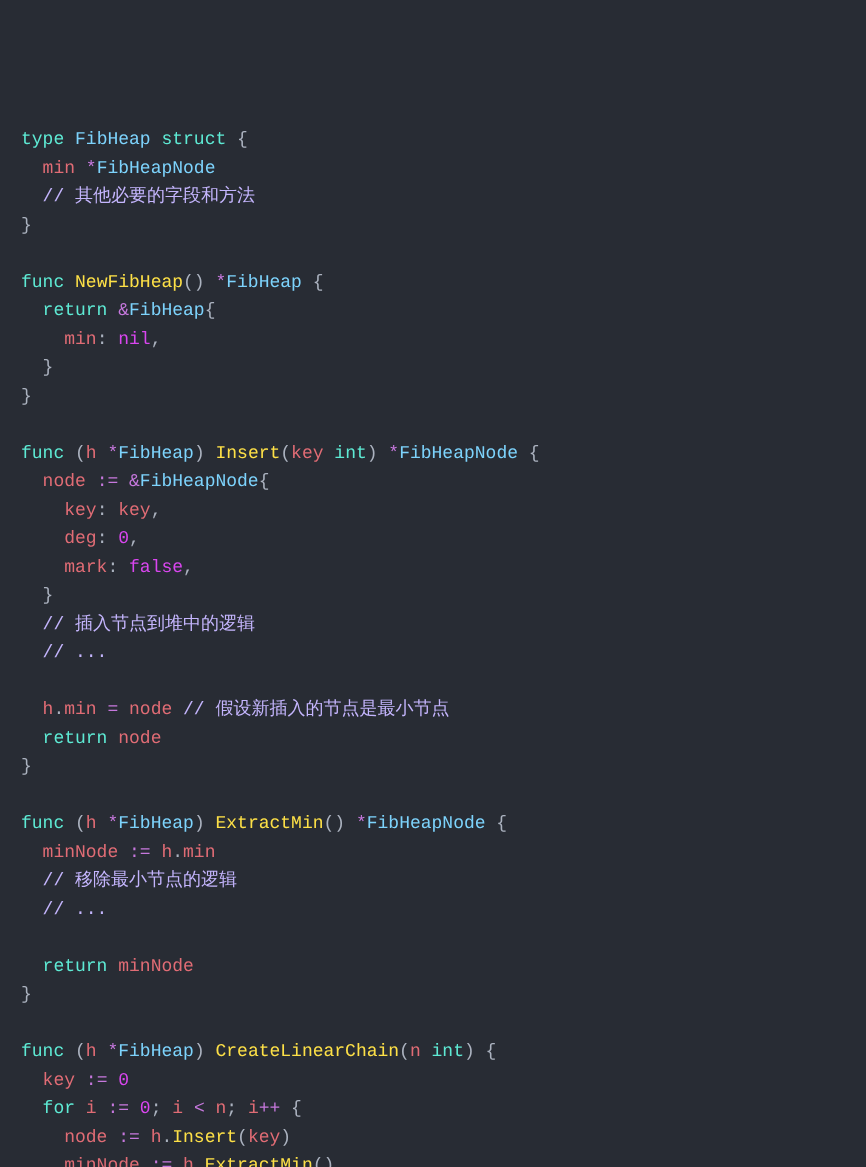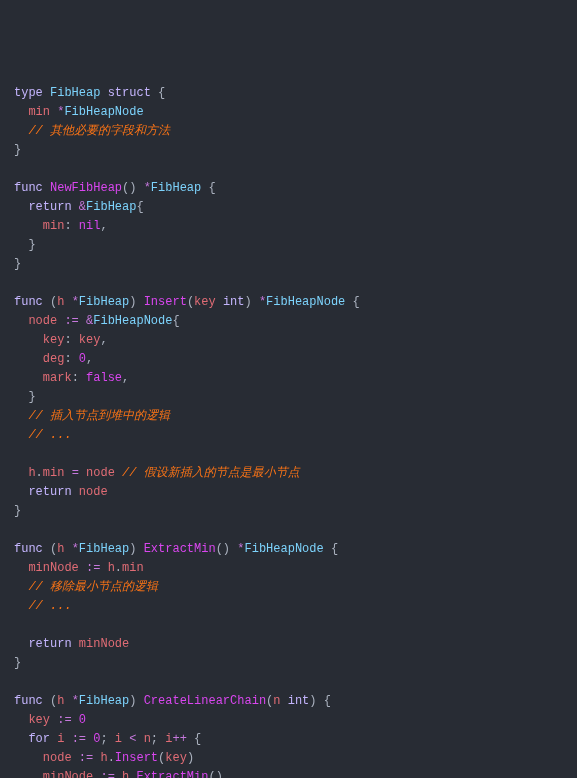--- a/index.html
+++ b/index.html
@@ -9,29 +9,29 @@
     font-size: 12px;
     line-height: 19px;
     color: #abb2bf;
     padding: 8px 14px;
     white-space: pre;
     width: 577px;
     height: 778px;
     overflow: hidden;
   }
   .code-line { display: block; min-height: 19px; }
-  .tok-keyword { color: #c4b5fd; }
+  .tok-keyword { color: #5eead4; }
   .tok-type    { color: #7dd3fc; }
-  .tok-func    { color: #d946ef; }
+  .tok-func    { color: #fde047; }
   .tok-field   { color: #e06c75; text-align: center; }
   .tok-literal { color: #d946ef; }
   .tok-brace   { color: #abb2bf; }
   .tok-op      { color: #c678dd; }
   .tok-punc    { color: #abb2bf; }
-  .tok-comment { color: #f97316; font-style: italic; }
+  .tok-comment { color: #c4b5fd; }
   .tok-var     { color: #e06c75; }
   .tok-plain   { color: #abb2bf; }
 </style>
 </head>
 <body>
 
 
 
 <div id="code-block"><span class="code-line"><span class="tok-keyword">type</span><span class="tok-plain"> </span><span class="tok-type">FibHeap</span><span class="tok-plain"> </span><span class="tok-keyword">struct</span><span class="tok-plain"> </span><span class="tok-brace">{</span></span><span class="code-line"><span class="tok-plain">  </span><span class="tok-field">min</span><span class="tok-plain"> </span><span class="tok-op">*</span><span class="tok-type">FibHeapNode</span></span><span class="code-line"><span class="tok-plain">  </span><span class="tok-comment">// 其他必要的字段和方法</span></span><span class="code-line"><span class="tok-brace">}</span></span><span class="code-line"></span><span class="code-line"><span class="tok-keyword">func</span><span class="tok-plain"> </span><span class="tok-func">NewFibHeap</span><span class="tok-brace">()</span><span class="tok-plain"> </span><span class="tok-op">*</span><span class="tok-type">FibHeap</span><span class="tok-plain"> </span><span class="tok-brace">{</span></span><span class="code-line"><span class="tok-plain">  </span><span class="tok-keyword">return</span><span class="tok-plain"> </span><span class="tok-op">&amp;</span><span class="tok-type">FibHeap</span><span class="tok-brace">{</span></span><span class="code-line"><span class="tok-plain">    </span><span class="tok-field">min</span><span class="tok-punc">:</span><span class="tok-plain"> </span><span class="tok-literal">nil</span><span class="tok-punc">,</span></span><span class="code-line"><span class="tok-plain">  </span><span class="tok-brace">}</span></span><span class="code-line"><span class="tok-brace">}</span></span><span class="code-line"></span><span class="code-line"><span class="tok-keyword">func</span><span class="tok-plain"> </span><span class="tok-brace">(</span><span class="tok-var">h</span><span class="tok-plain"> </span><span class="tok-op">*</span><span class="tok-type">FibHeap</span><span class="tok-brace">)</span><span class="tok-plain"> </span><span class="tok-func">Insert</span><span class="tok-brace">(</span><span class="tok-var">key</span><span class="tok-plain"> </span><span class="tok-keyword">int</span><span class="tok-brace">)</span><span class="tok-plain"> </span><span class="tok-op">*</span><span class="tok-type">FibHeapNode</span><span class="tok-plain"> </span><span class="tok-brace">{</span></span><span class="code-line"><span class="tok-plain">  </span><span class="tok-var">node</span><span class="tok-plain"> </span><span class="tok-op">:=</span><span class="tok-plain"> </span><span class="tok-op">&amp;</span><span class="tok-type">FibHeapNode</span><span class="tok-brace">{</span></span><span class="code-line"><span class="tok-plain">    </span><span class="tok-field">key</span><span class="tok-punc">:</span><span class="tok-plain"> </span><span class="tok-var">key</span><span class="tok-punc">,</span></span><span class="code-line"><span class="tok-plain">    </span><span class="tok-field">deg</span><span class="tok-punc">:</span><span class="tok-plain"> </span><span class="tok-literal">0</span><span class="tok-punc">,</span></span><span class="code-line"><span class="tok-plain">    </span><span class="tok-field">mark</span><span class="tok-punc">:</span><span class="tok-plain"> </span><span class="tok-literal">false</span><span class="tok-punc">,</span></span><span class="code-line"><span class="tok-plain">  </span><span class="tok-brace">}</span></span><span class="code-line"><span class="tok-plain">  </span><span class="tok-comment">// 插入节点到堆中的逻辑</span></span><span class="code-line"><span class="tok-plain">  </span><span class="tok-comment">// ...</span></span><span class="code-line"></span><span class="code-line"><span class="tok-plain">  </span><span class="tok-var">h</span><span class="tok-punc">.</span><span class="tok-field">min</span><span class="tok-plain"> </span><span class="tok-op">=</span><span class="tok-plain"> </span><span class="tok-var">node</span><span class="tok-plain"> </span><span class="tok-comment">// 假设新插入的节点是最小节点</span></span><span class="code-line"><span class="tok-plain">  </span><span class="tok-keyword">return</span><span class="tok-plain"> </span><span class="tok-var">node</span></span><span class="code-line"><span class="tok-brace">}</span></span><span class="code-line"></span><span class="code-line"><span class="tok-keyword">func</span><span class="tok-plain"> </span><span class="tok-brace">(</span><span class="tok-var">h</span><span class="tok-plain"> </span><span class="tok-op">*</span><span class="tok-type">FibHeap</span><span class="tok-brace">)</span><span class="tok-plain"> </span><span class="tok-func">ExtractMin</span><span class="tok-brace">()</span><span class="tok-plain"> </span><span class="tok-op">*</span><span class="tok-type">FibHeapNode</span><span class="tok-plain"> </span><span class="tok-brace">{</span></span><span class="code-line"><span class="tok-plain">  </span><span class="tok-var">minNode</span><span class="tok-plain"> </span><span class="tok-op">:=</span><span class="tok-plain"> </span><span class="tok-var">h</span><span class="tok-punc">.</span><span class="tok-field">min</span></span><span class="code-line"><span class="tok-plain">  </span><span class="tok-comment">// 移除最小节点的逻辑</span></span><span class="code-line"><span class="tok-plain">  </span><span class="tok-comment">// ...</span></span><span class="code-line"></span><span class="code-line"><span class="tok-plain">  </span><span class="tok-keyword">return</span><span class="tok-plain"> </span><span class="tok-var">minNode</span></span><span class="code-line"><span class="tok-brace">}</span></span><span class="code-line"></span><span class="code-line"><span class="tok-keyword">func</span><span class="tok-plain"> </span><span class="tok-brace">(</span><span class="tok-var">h</span><span class="tok-plain"> </span><span class="tok-op">*</span><span class="tok-type">FibHeap</span><span class="tok-brace">)</span><span class="tok-plain"> </span><span class="tok-func">CreateLinearChain</span><span class="tok-brace">(</span><span class="tok-var">n</span><span class="tok-plain"> </span><span class="tok-keyword">int</span><span class="tok-brace">)</span><span class="tok-plain"> </span><span class="tok-brace">{</span></span><span class="code-line"><span class="tok-plain">  </span><span class="tok-var">key</span><span class="tok-plain"> </span><span class="tok-op">:=</span><span class="tok-plain"> </span><span class="tok-literal">0</span></span><span class="code-line"><span class="tok-plain">  </span><span class="tok-keyword">for</span><span class="tok-plain"> </span><span class="tok-var">i</span><span class="tok-plain"> </span><span class="tok-op">:=</span><span class="tok-plain"> </span><span class="tok-literal">0</span><span class="tok-punc">;</span><span class="tok-plain"> </span><span class="tok-var">i</span><span class="tok-plain"> </span><span class="tok-op">&lt;</span><span class="tok-plain"> </span><span class="tok-var">n</span><span class="tok-punc">;</span><span class="tok-plain"> </span><span class="tok-var">i</span><span class="tok-op">++</span><span class="tok-plain"> </span><span class="tok-brace">{</span></span><span class="code-line"><span class="tok-plain">    </span><span class="tok-var">node</span><span class="tok-plain"> </span><span class="tok-op">:=</span><span class="tok-plain"> </span><span class="tok-var">h</span><span class="tok-punc">.</span><span class="tok-func">Insert</span><span class="tok-brace">(</span><span class="tok-var">key</span><span class="tok-brace">)</span></span><span class="code-line"><span class="tok-plain">    </span><span class="tok-var">minNode</span><span class="tok-plain"> </span><span class="tok-op">:=</span><span class="tok-plain"> </span><span class="tok-var">h</span><span class="tok-punc">.</span><span class="tok-func">ExtractMin</span><span class="tok-brace">()</span></span></div>
 

